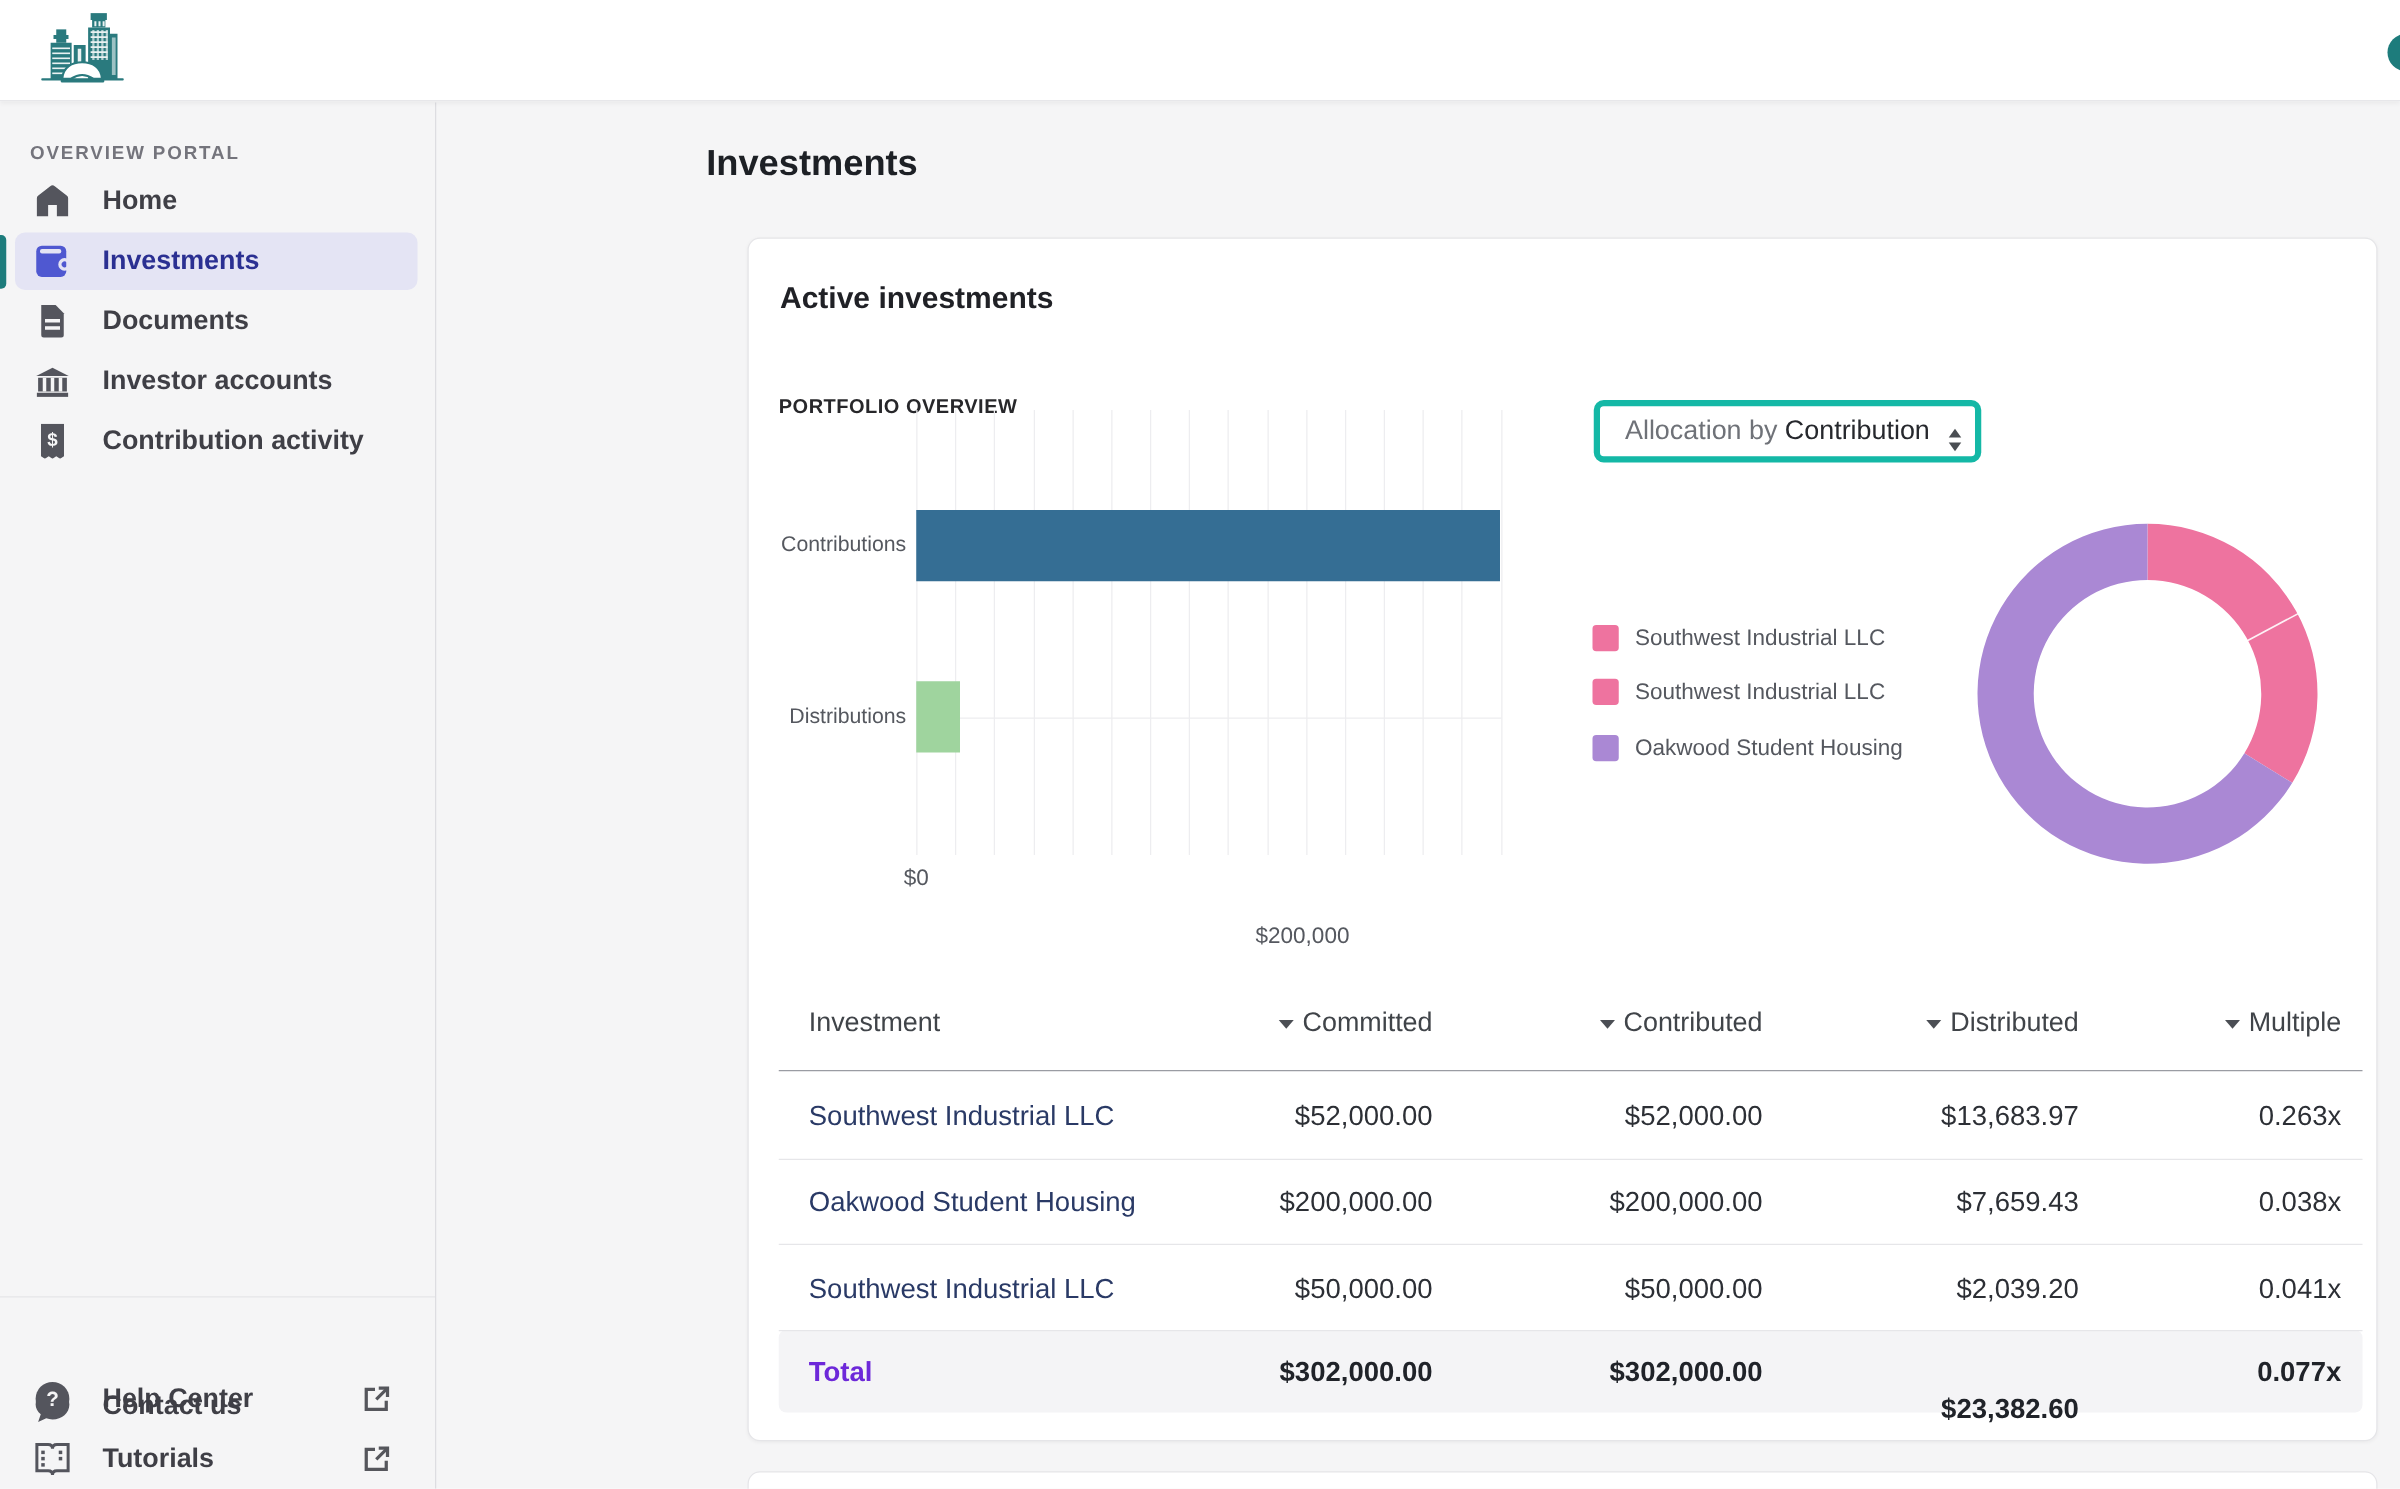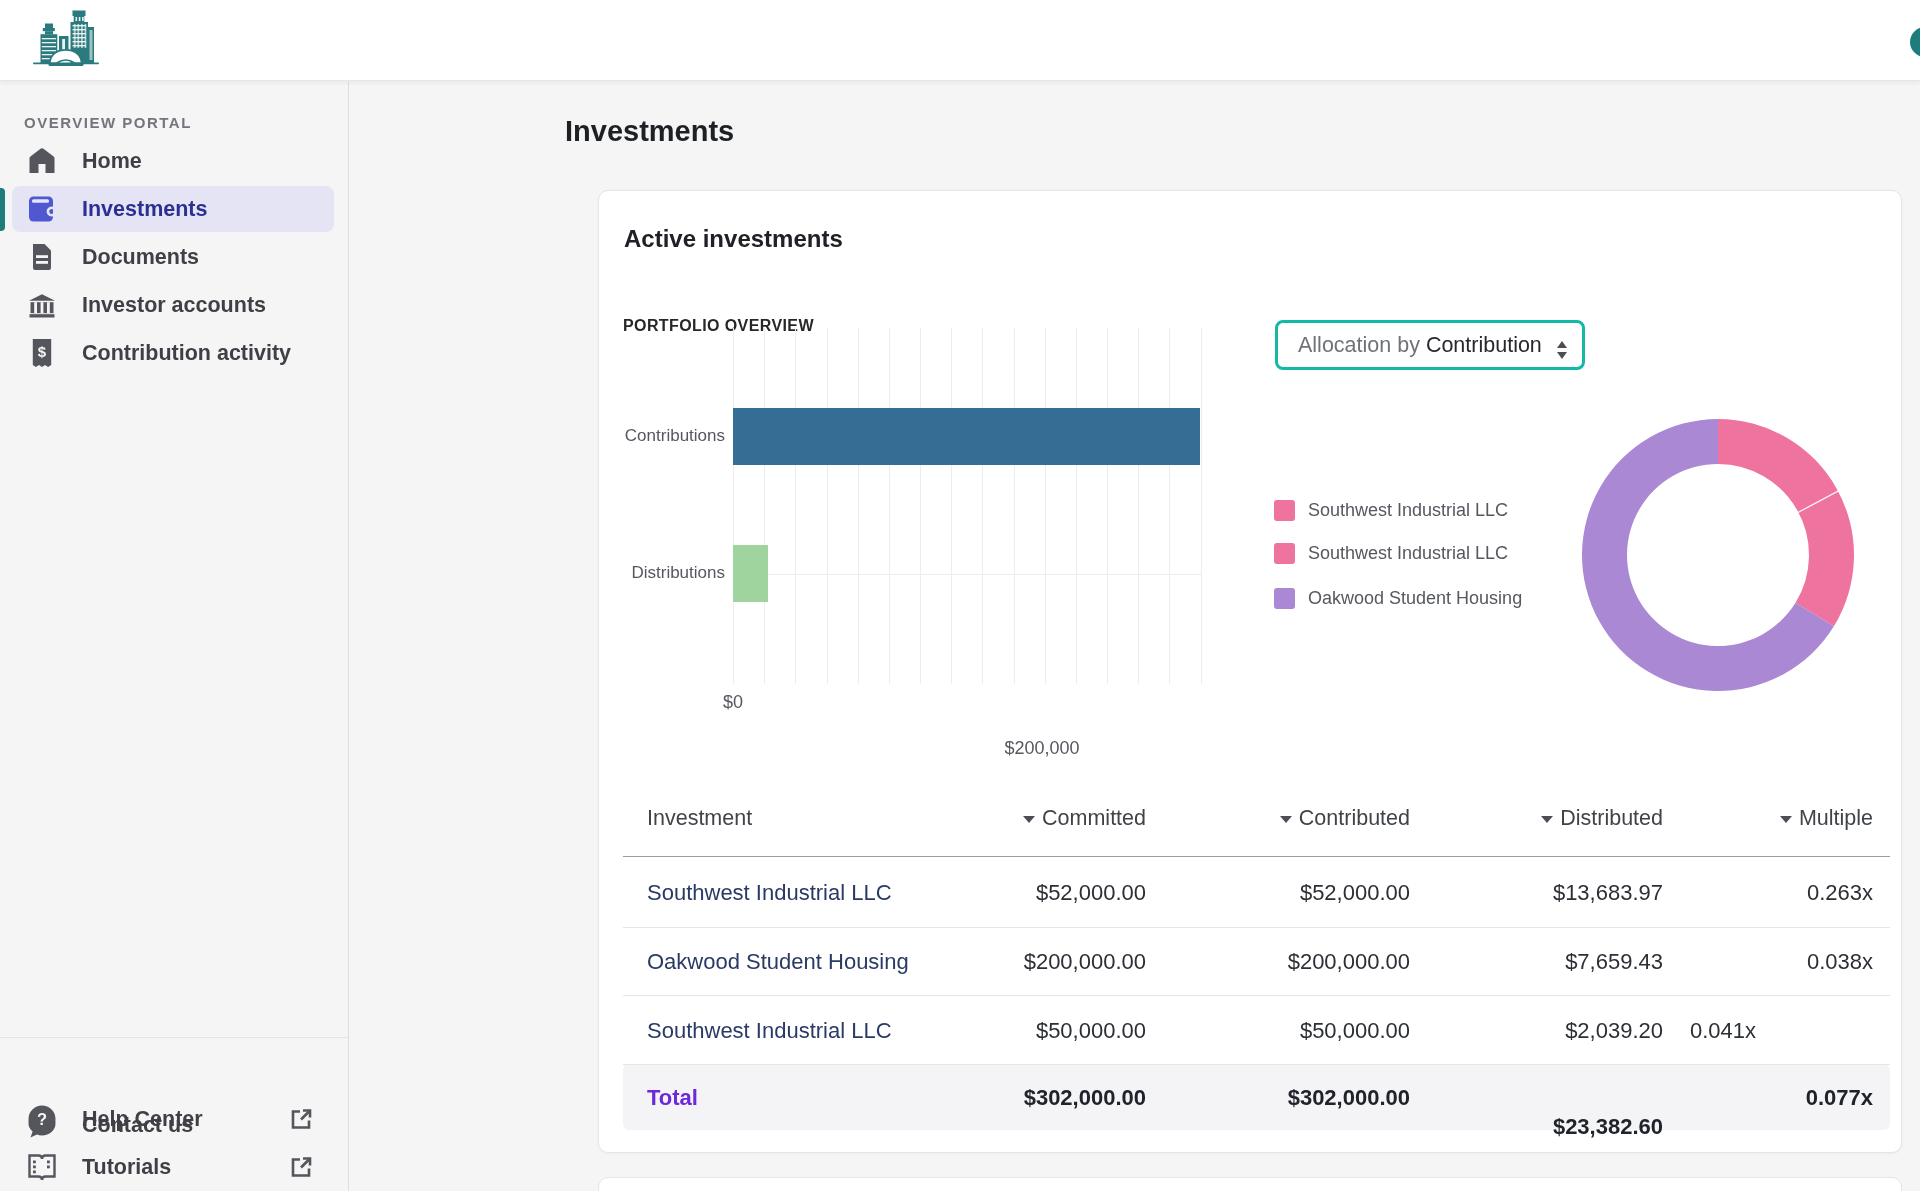--- a/index.html
+++ b/index.html
@@ -31,21 +31,21 @@
 
 
 .gridv { position:absolute; top:328px; width:1px; height:356px; background:#ededf0; z-index:2; }
 .gridh { position:absolute; left:733px; top:574px; width:468px; height:1px; background:#ededf0; z-index:2; }
 #bar-blue { position:absolute; left:733px; top:408px; width:467px; height:57px; background:#356e94; z-index:3; }
 #bar-green { position:absolute; left:733px; top:545px; width:35px; height:57px; background:#9fd49e; z-index:3; }
 .bar-label { position:absolute; width:200px; text-align:right; font-size:17px; color:#55585f; z-index:3; }
 .axis-label { position:absolute; width:200px; text-align:center; font-size:18px; color:#55585f; top:692px; z-index:3; }
 
 
-#dropdown { position:absolute; left:1275px; top:320px; width:310px; height:50px; background:#fff; border:3px solid #14b8a6; border-radius:8px; z-index:3; }
+#dropdown { position:absolute; left:1275px; top:320px; width:310px; height:50px; background:#fff; border:5px solid #14b8a6; border-radius:8px; z-index:3; }
 #dd-text { position:absolute; left:20px; top:50%; transform:translateY(-50%); font-size:21.5px; color:#6f7278; white-space:nowrap; }
 #dd-text b { color:#26282d; font-weight:normal; }
 .dd-arrow-up { position:absolute; left:279px; top:18px; width:0; height:0; border-left:5.5px solid transparent; border-right:5.5px solid transparent; border-bottom:7.5px solid #4a4d52; }
 .dd-arrow-down { position:absolute; left:279px; top:29px; width:0; height:0; border-left:5.5px solid transparent; border-right:5.5px solid transparent; border-top:7.5px solid #4a4d52; }
 
 
 .lg-sq { position:absolute; left:1274px; width:21px; height:21px; border-radius:3px; z-index:3; }
 .lg-tx { position:absolute; left:1308px; font-size:18px; color:#55585f; z-index:3; }
 
 
@@ -264,21 +264,21 @@
 <div class="td-val" style="left:846px; top:949px;">$200,000.00</div>
 <div class="td-val" style="left:1110px; top:949px;">$200,000.00</div>
 <div class="td-val" style="left:1363px; top:949px;">$7,659.43</div>
 <div class="td-val" style="left:1573px; top:949px;">0.038x</div>
 <div class="hline" style="top:995px; background:#e6e6e9;"></div>
 
 <div class="td-name" style="top:1018px;">Southwest Industrial LLC</div>
 <div class="td-val" style="left:846px; top:1018px;">$50,000.00</div>
 <div class="td-val" style="left:1110px; top:1018px;">$50,000.00</div>
 <div class="td-val" style="left:1363px; top:1018px;">$2,039.20</div>
-<div class="td-val" style="left:1573px; top:1018px;text-align:center;">0.041x</div>
+<div class="td-val" style="left:1573px; top:1018px;">0.041x</div>
 <div class="hline" style="top:1064px; background:#e6e6e9;"></div>
 
 <div id="total-row"></div>
 <div class="td-name tot" style="top:1085px; color:#6d28d9;">Total</div>
 <div class="td-val tot" style="left:846px; top:1085px;">$302,000.00</div>
 <div class="td-val tot" style="left:1110px; top:1085px;">$302,000.00</div>
 <div class="td-val tot" style="left:1363px; top:1085px;margin-top:29px;">$23,382.60</div>
 <div class="td-val tot" style="left:1573px; top:1085px;">0.077x</div>
 
 </body></html>

